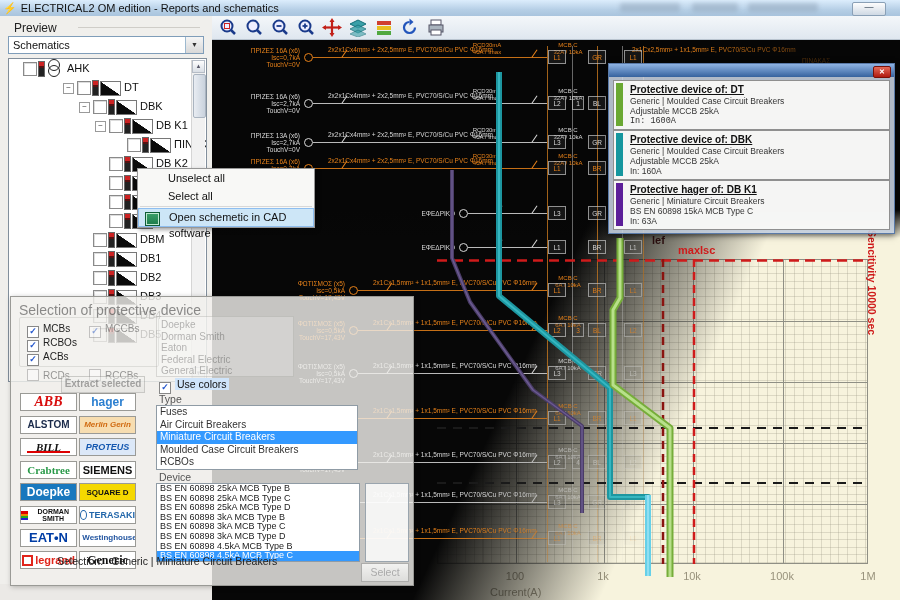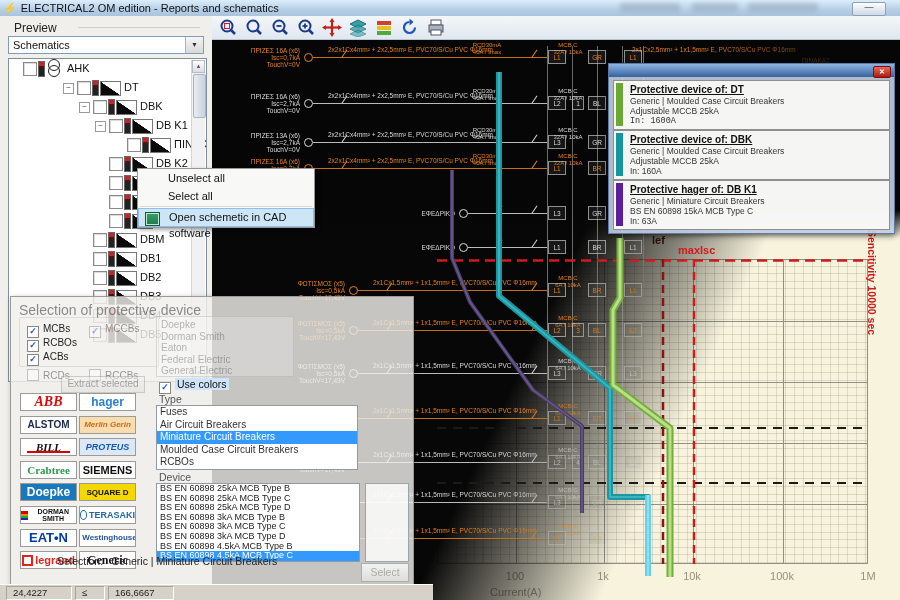--- a/index.html
+++ b/index.html
@@ -35,21 +35,21 @@
 #ctxmenu .sep{height:1px;background:#d8d8d8;margin:1px 2px;}
 #ctxmenu .mi.hl{background:#cde6f7;border:1px solid #8ebef0;height:17px;line-height:16px;box-sizing:content-box;}
 #ctxmenu .mi .mico{position:absolute;left:6px;top:3px;width:13px;height:12px;background:linear-gradient(#3aa06a,#1c7a4a);border:1px solid #0e5c36;box-shadow:inset 0 0 0 1px #bfe8d0;}
 
 #dialog{left:10px;top:296px;width:402px;height:288px;background:rgba(240,239,235,.82);border:1px solid #9a9a96;box-shadow:1px 1px 5px rgba(0,0,0,.25);z-index:40;font-size:11px;}
 #dialog .title{position:absolute;left:8px;top:5px;color:#333;opacity:.55;font-size:14px;}
 .ghost{opacity:.45;}
 #grp{position:absolute;left:8px;top:20px;width:138px;height:48px;border:1px solid #c3c3bf;border-radius:2px;}
 .ckrow{position:absolute;font-size:10px;color:#222;}
 .ck{display:inline-block;width:10px;height:10px;border:1px solid #888;background:#fff;vertical-align:-2px;margin-right:4px;text-align:center;line-height:9px;font-size:9px;color:#2255cc;font-weight:bold;}
-#extractbtn{position:absolute;left:50px;top:79px;width:82px;height:15px;background:linear-gradient(#f4f4f2,#dcdcd8);border:1px solid #9a9a96;font-size:10px;color:#444;text-align:center;line-height:14px;font-weight:normal;}
+#extractbtn{position:absolute;left:50px;top:79px;width:82px;height:15px;background:linear-gradient(#f4f4f2,#dcdcd8);border:1px solid #9a9a96;font-size:10px;color:#444;text-align:center;line-height:14px;font-weight:bold;}
 #logos{position:absolute;left:9px;top:96px;width:128px;}
 .logo{position:absolute;width:57px;height:18px;border:1px solid #9a9a96;background:#fff;box-sizing:border-box;text-align:center;overflow:hidden;display:flex;align-items:center;justify-content:center;font-weight:bold;}
 #mfrlist{position:absolute;left:145px;top:19px;width:138px;height:61px;border:1px solid #b8b8b4;background:rgba(255,255,255,.5);font-size:10px;color:#666;padding:2px 0 0 4px;box-sizing:border-box;line-height:11.5px;}
 #usecolors{position:absolute;left:148px;top:81px;font-size:10.5px;color:#111;}
 #usecolors .hlbg{background:#cfe4fa;padding:0 2px;}
 #typelabel{position:absolute;left:148px;top:96px;color:#555;font-size:10.5px;}
 #typelist{position:absolute;left:145px;top:108px;width:200px;height:63px;border:1px solid #8f9ba5;background:#fff;font-size:10px;color:#333;}
 #typelist div{height:12.5px;line-height:12.5px;padding-left:3px;white-space:nowrap;}
 #devlabel{position:absolute;left:148px;top:174px;color:#555;font-size:10.5px;}
 #devlist{position:absolute;left:145px;top:186px;width:202px;height:77px;border:1px solid #8f9ba5;background:#fff;font-size:9px;color:#222;}
@@ -629,18 +629,13 @@
         <div>BS EN 60898 4.5kA MCB Type B</div>
         <div class="lsel">BS EN 60898 4.5kA MCB Type C</div>
       </div>
     <div id="emptybox"></div>
     <div id="selline">
       <span style="margin-right:8px;">Selection:</span><b>Generic | Miniature Circuit Breakers</b><br>
     </div>
     <div id="selectbtn">Select</div>
   </div>
 
-  <div class="abs" id="statusbar">
-      <div class="cell" style="min-width: 52px;">24,4227</div>
-      <div class="cell" style="min-width: 16px;">≤</div>
-      <div class="cell" style="min-width: 52px;">166,6667</div>
-    </div>
 </div>
 
 </body></html>

